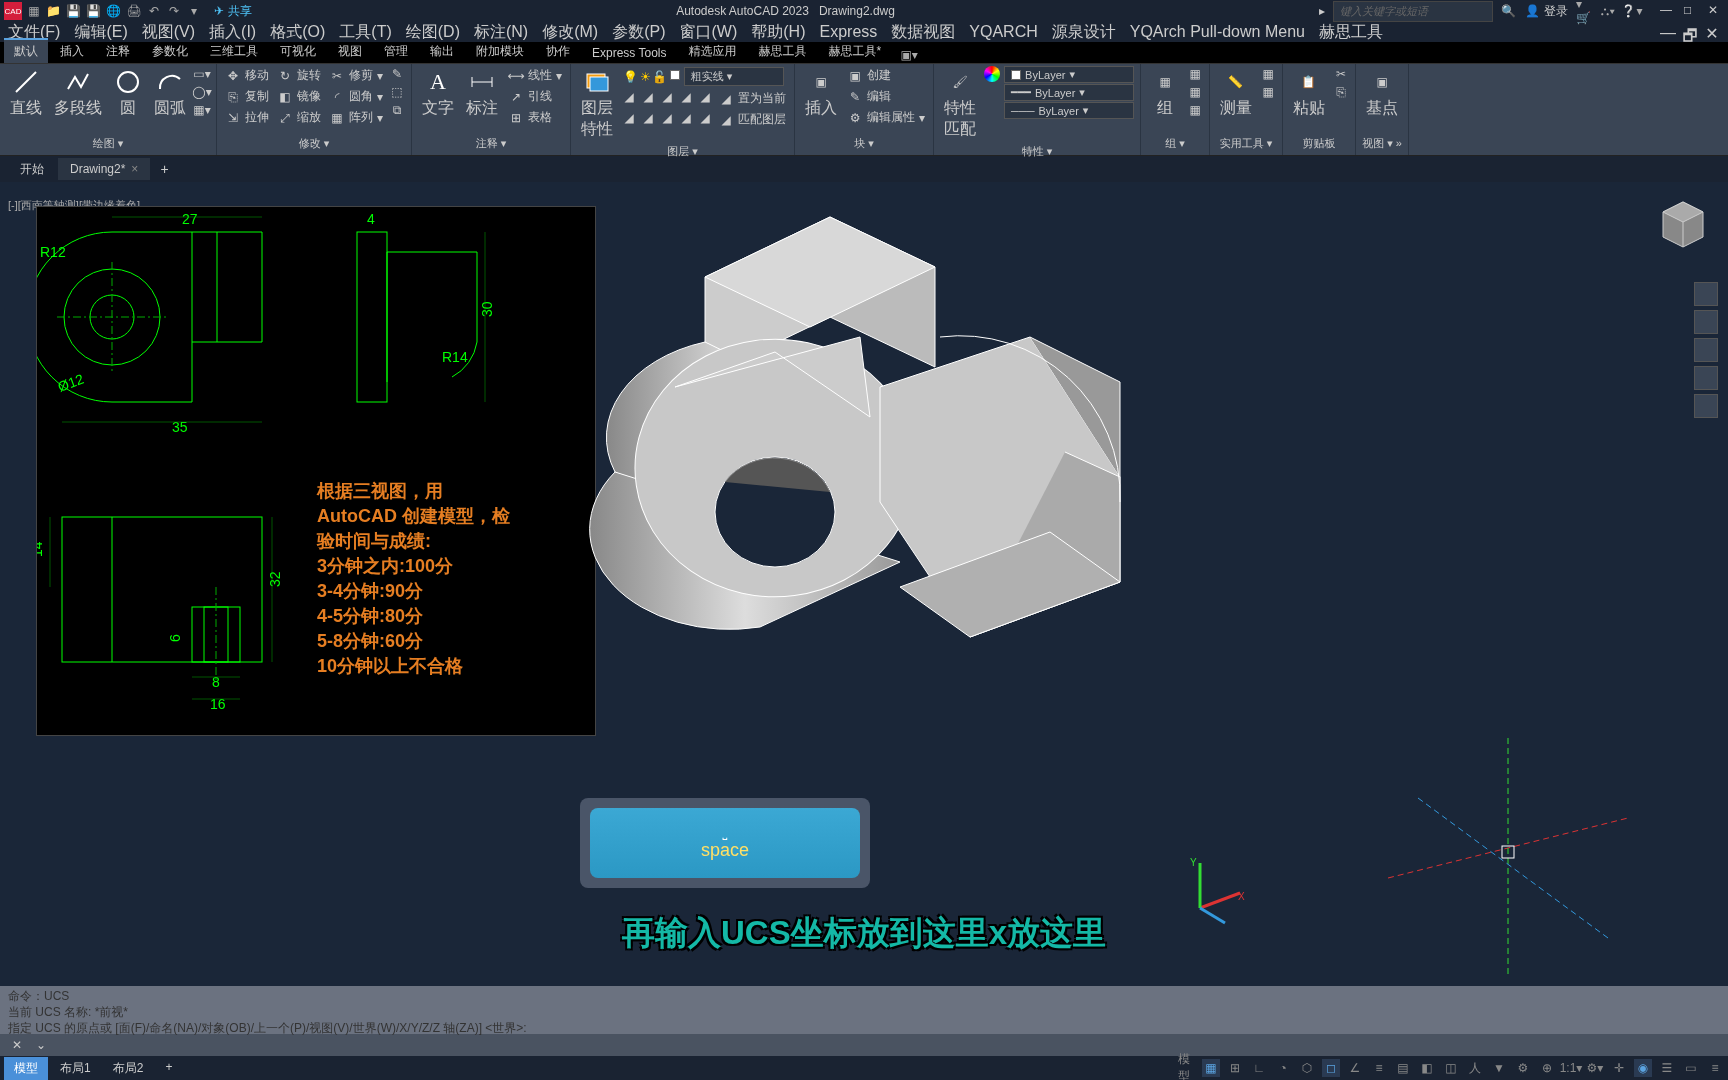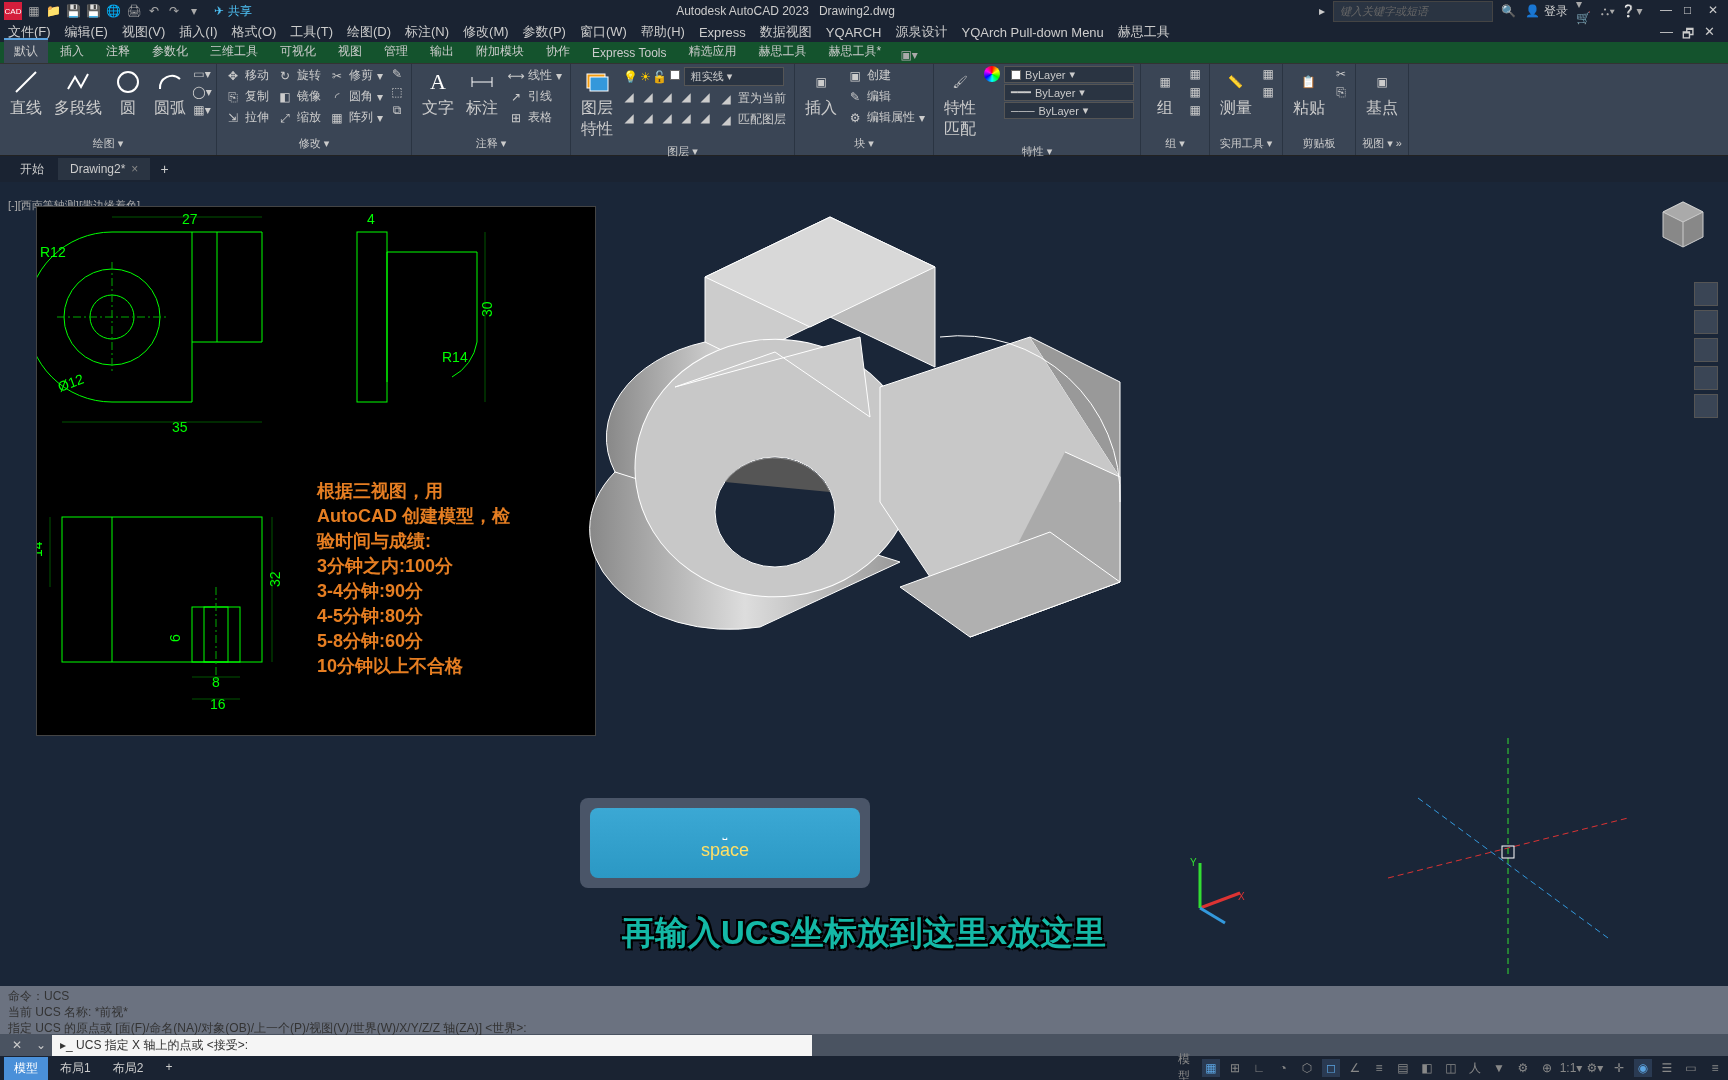--- a/index.html
+++ b/index.html
@@ -12,26 +12,26 @@
 .qat-btn { width: 16px; height: 16px; display: flex; align-items: center; justify-content: center; color: #aaa; }
 .share-btn { color: #4fc3f7; margin-left: 12px; display: flex; align-items: center; gap: 4px; }
 .title-text { flex: 1; text-align: center; color: #ccc; font-size: 12px; }
 .title-right { display: flex; align-items: center; gap: 8px; }
 .search-box { background: #2a3442; border: 1px solid #444; padding: 2px 6px; width: 160px; color: #666; font-size: 11px; font-style: italic; }
 .login-btn { display: flex; align-items: center; gap: 4px; color: #ccc; }
 .win-controls { display: flex; gap: 8px; margin-left: 12px; }
 .win-btn { width: 16px; height: 16px; color: #ccc; }
 
 
-.menu-bar { height: 20px; background: #1a2332; display: flex; align-items: center; padding: 0 8px; gap: 14px; font-size: 13px; }
+.menu-bar { height: 20px; background: #1a2332; display: flex; align-items: center; padding: 0 8px; gap: 14px; font-size: 16px; text-align: center; }
 .menu-item { color: #ccc; cursor: pointer; }
 .menu-right-controls { margin-left: auto; display: flex; gap: 6px; }
 
 
-.ribbon-tabs { height: 22px; background: #14532d; display: flex; align-items: flex-end; padding: 0 4px; gap: 2px; border-bottom: 1px solid #333; }
+.ribbon-tabs { height: 22px; background: #000000; display: flex; align-items: flex-end; padding: 0 4px; gap: 2px; border-bottom: 1px solid #333; }
 .ribbon-tab { padding: 3px 10px; color: #ccc; font-size: 12px; cursor: pointer; }
 .ribbon-tab.active { background: #3a4555; border-top: 2px solid #5ba3e0; }
 
 
 .ribbon { height: 92px; background: #3a4555; display: flex; border-bottom: 1px solid #222; }
 .ribbon-group { border-right: 1px solid #2a3442; padding: 2px 6px; display: flex; flex-direction: column; position: relative; }
 .group-content { flex: 1; display: flex; align-items: flex-start; gap: 4px; }
 .group-label { text-align: center; font-size: 11px; color: #ccc; padding: 2px 0; }
 .big-btn { display: flex; flex-direction: column; align-items: center; gap: 2px; padding: 2px 4px; }
 .big-icon { width: 28px; height: 28px; display: flex; align-items: center; justify-content: center; }
@@ -591,21 +591,20 @@
 
 <div class="subtitle">再输入UCS坐标放到这里x放这里</div>
 
 <div class="cmd-area">
   <div class="cmd-history">命令：UCS</div>
   <div class="cmd-history">当前 UCS 名称: *前视*</div>
   <div class="cmd-history2">指定 UCS 的原点或 [面(F)/命名(NA)/对象(OB)/上一个(P)/视图(V)/世界(W)/X/Y/Z/Z 轴(ZA)] &lt;世界&gt;:</div>
   <div class="cmd-input-row">
     <span class="cmd-close">✕</span>
     <span style="color:#ccc;margin-right:6px;">⌄</span>
-    <div class="cmd-input">▸_ <span>UCS 指定 X 轴上的点或 &lt;接受&gt;:</span></div>
   </div>
 </div>
 
 <div class="status-bar">
   <div class="status-tabs">
     <div class="status-tab active">模型</div>
     <div class="status-tab">布局1</div>
     <div class="status-tab">布局2</div>
     <div class="status-tab">+</div>
   </div>

